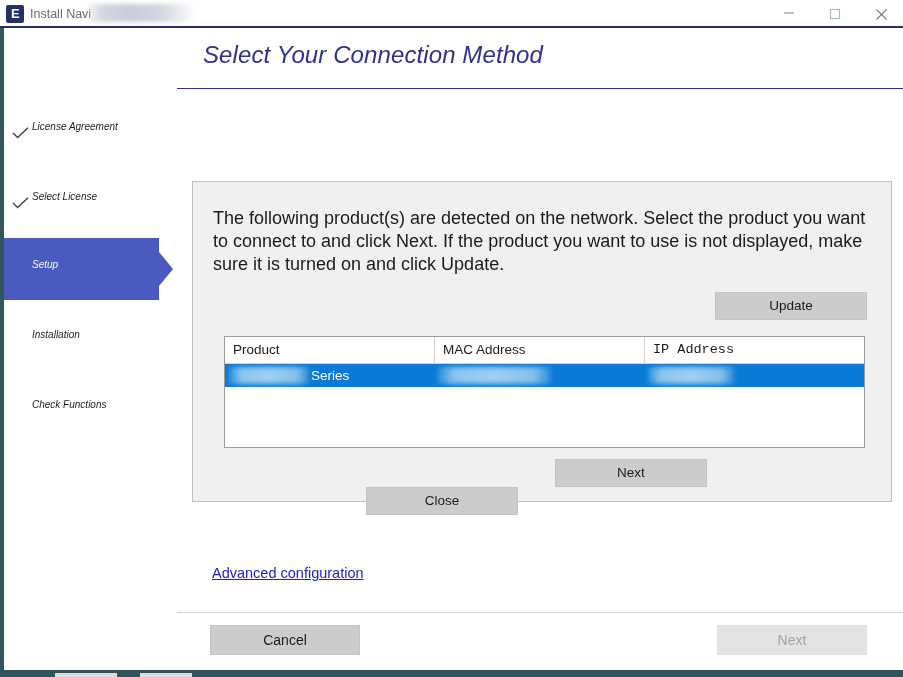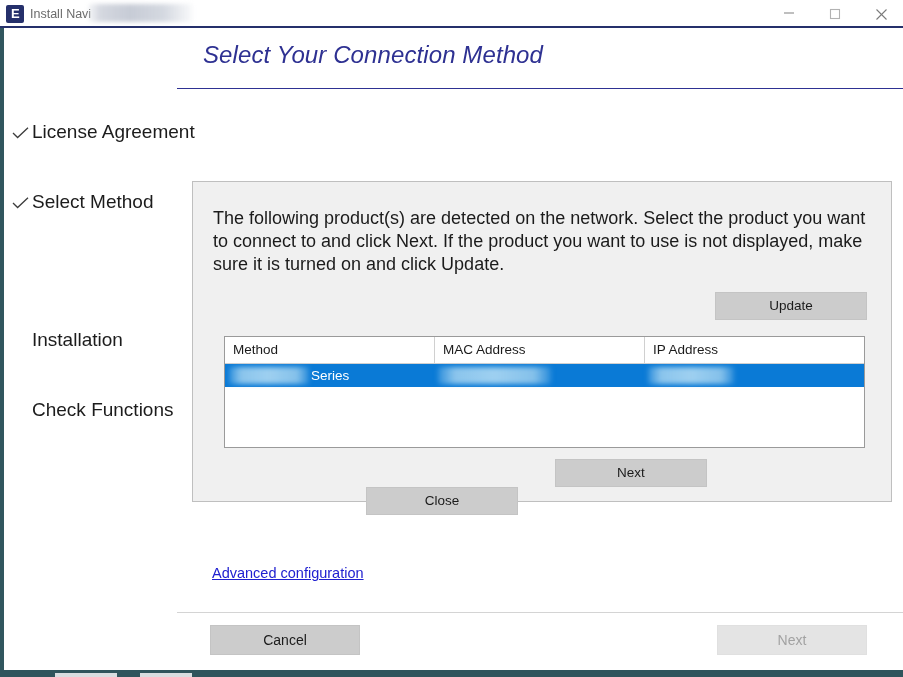--- a/index.html
+++ b/index.html
@@ -139,23 +139,24 @@
   }
   .step {
     position: absolute;
     left: 0;
     width: 181px; height: 62px;
   }
   .step .label {
     position: absolute;
     left: 28px;
     top: 21px;
-    font-size: 19px;
+    font-size: 10px;
     color: #1c1c1c;
     white-space: nowrap;
+    font-style: italic;
   }
   .step.done .label { left: 28px; }
   .step .check {
     position: absolute;
     left: 8px; top: 27px;
     width: 17px; height: 12px;
   }
   .step.active {
     background: #4a5ac0;
   }
@@ -222,21 +223,21 @@
     top: 0;
     height: 26px;
     font-size: 13.5px;
     color: #1b1b1b;
     line-height: 26px;
     box-sizing: border-box;
   }
   .th .th-text { position: absolute; left: 8px; top: 0; white-space: nowrap; }
   #th-product { left: 0;   width: 209px; }
   #th-mac     { left: 209px; width: 210px; border-left: 1px solid #d0d0d0; }
-  #th-ip      { left: 419px; width: 220px; border-left: 1px solid #d0d0d0; }
+  #th-ip      { left: 419px; width: 220px; border-left: 1px solid #d0d0d0; font-family: Liberation Mono, monospace; }
 
   #table-row {
     position: absolute;
     left: 0; top: 27px;
     width: 639px; height: 23px;
     background: #0a7ad6;
     text-align: center;
   }
   #row-product-text {
     position: absolute;
@@ -363,23 +364,31 @@
       <svg class="check" viewBox="0 0 17 12">
         <polyline points="1,6 5.6,10.5 16,0.8" fill="none" stroke="#3c3c3c" stroke-width="1.3"></polyline>
       </svg>
       <span class="label">License Agreement</span>
     </div>
 
     <div class="step done" style="top:80px;">
       <svg class="check" viewBox="0 0 17 12">
         <polyline points="1,6 5.6,10.5 16,0.8" fill="none" stroke="#3c3c3c" stroke-width="1.3"></polyline>
       </svg>
-      <span class="label">Select Method</span>
-    </div>
-
+      <span class="label">Select License</span>
+    </div>
+
+    <div class="step active" style="top:148px;">
+      <span class="label">Setup</span>
+      <span class="notch">
+        <svg width="27" height="62" viewBox="0 0 27 62">
+          <polygon points="27,0 27,62 0,62 0,48 14,31 0,14 0,0" fill="#ffffff"></polygon>
+        </svg>
+      </span>
+    </div>
 
     <div class="step" style="top:218px;padding-left:17px;">
       <span class="label">Installation</span>
     </div>
 
     <div class="step" style="top:288px;">
       <span class="label">Check Functions</span>
     </div>
 
 
@@ -388,21 +397,21 @@
   <div id="panel">
 
     <div id="panel-desc">The following product(s) are detected on the network. Select the product you want to connect to and click Next. If the product you want to use is not displayed, make sure it is turned on and click Update.</div>
 
     <div id="update-button">Update</div>
 
     <div id="device-table">
 
       <div id="table-head">
         <div class="th" id="th-product">
-          <span class="th-text">Method</span>
+          <span class="th-text">Product</span>
         </div>
         <div class="th" id="th-mac">
           <span class="th-text">MAC Address</span>
         </div>
         <div class="th" id="th-ip">
           <span class="th-text">IP Address</span>
         </div>
       </div>
 
       <div id="table-row">

